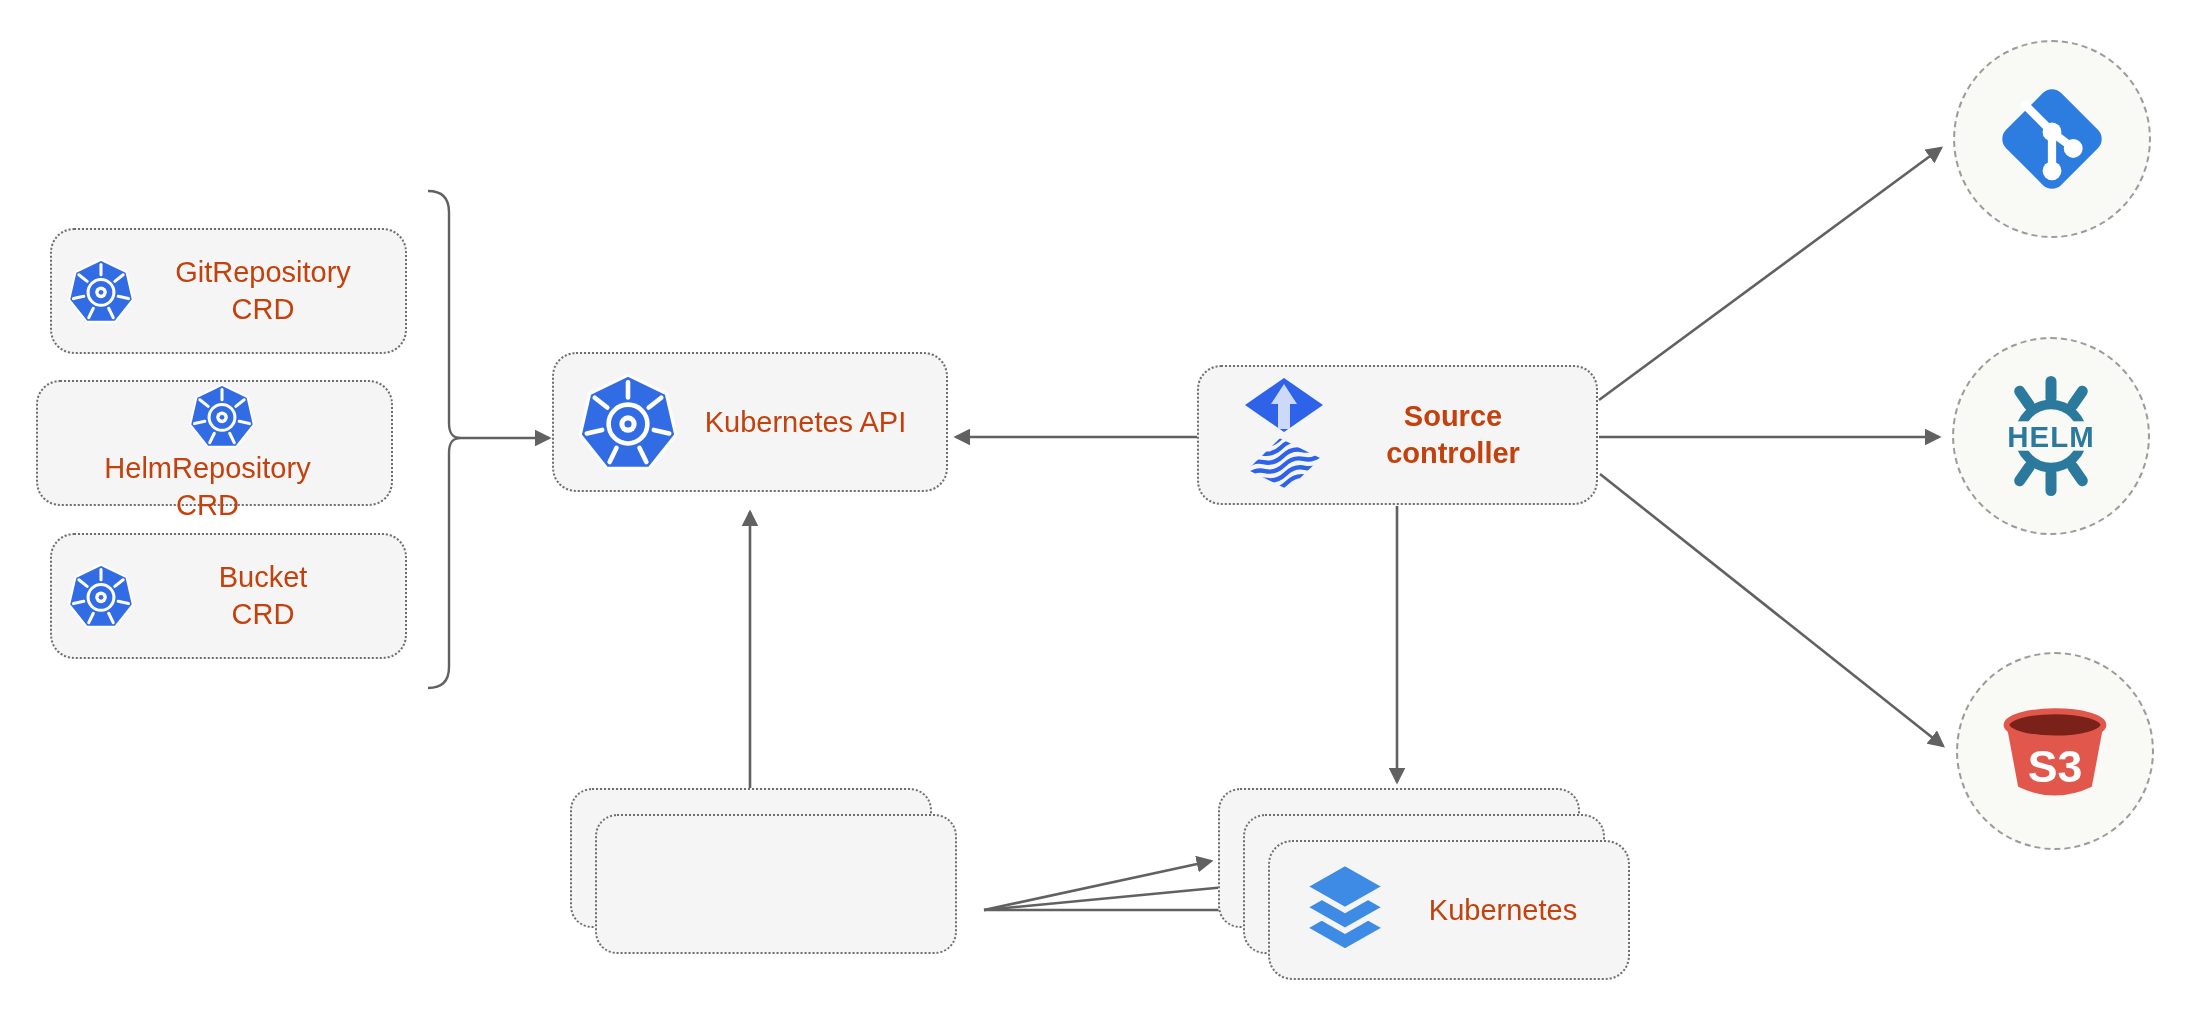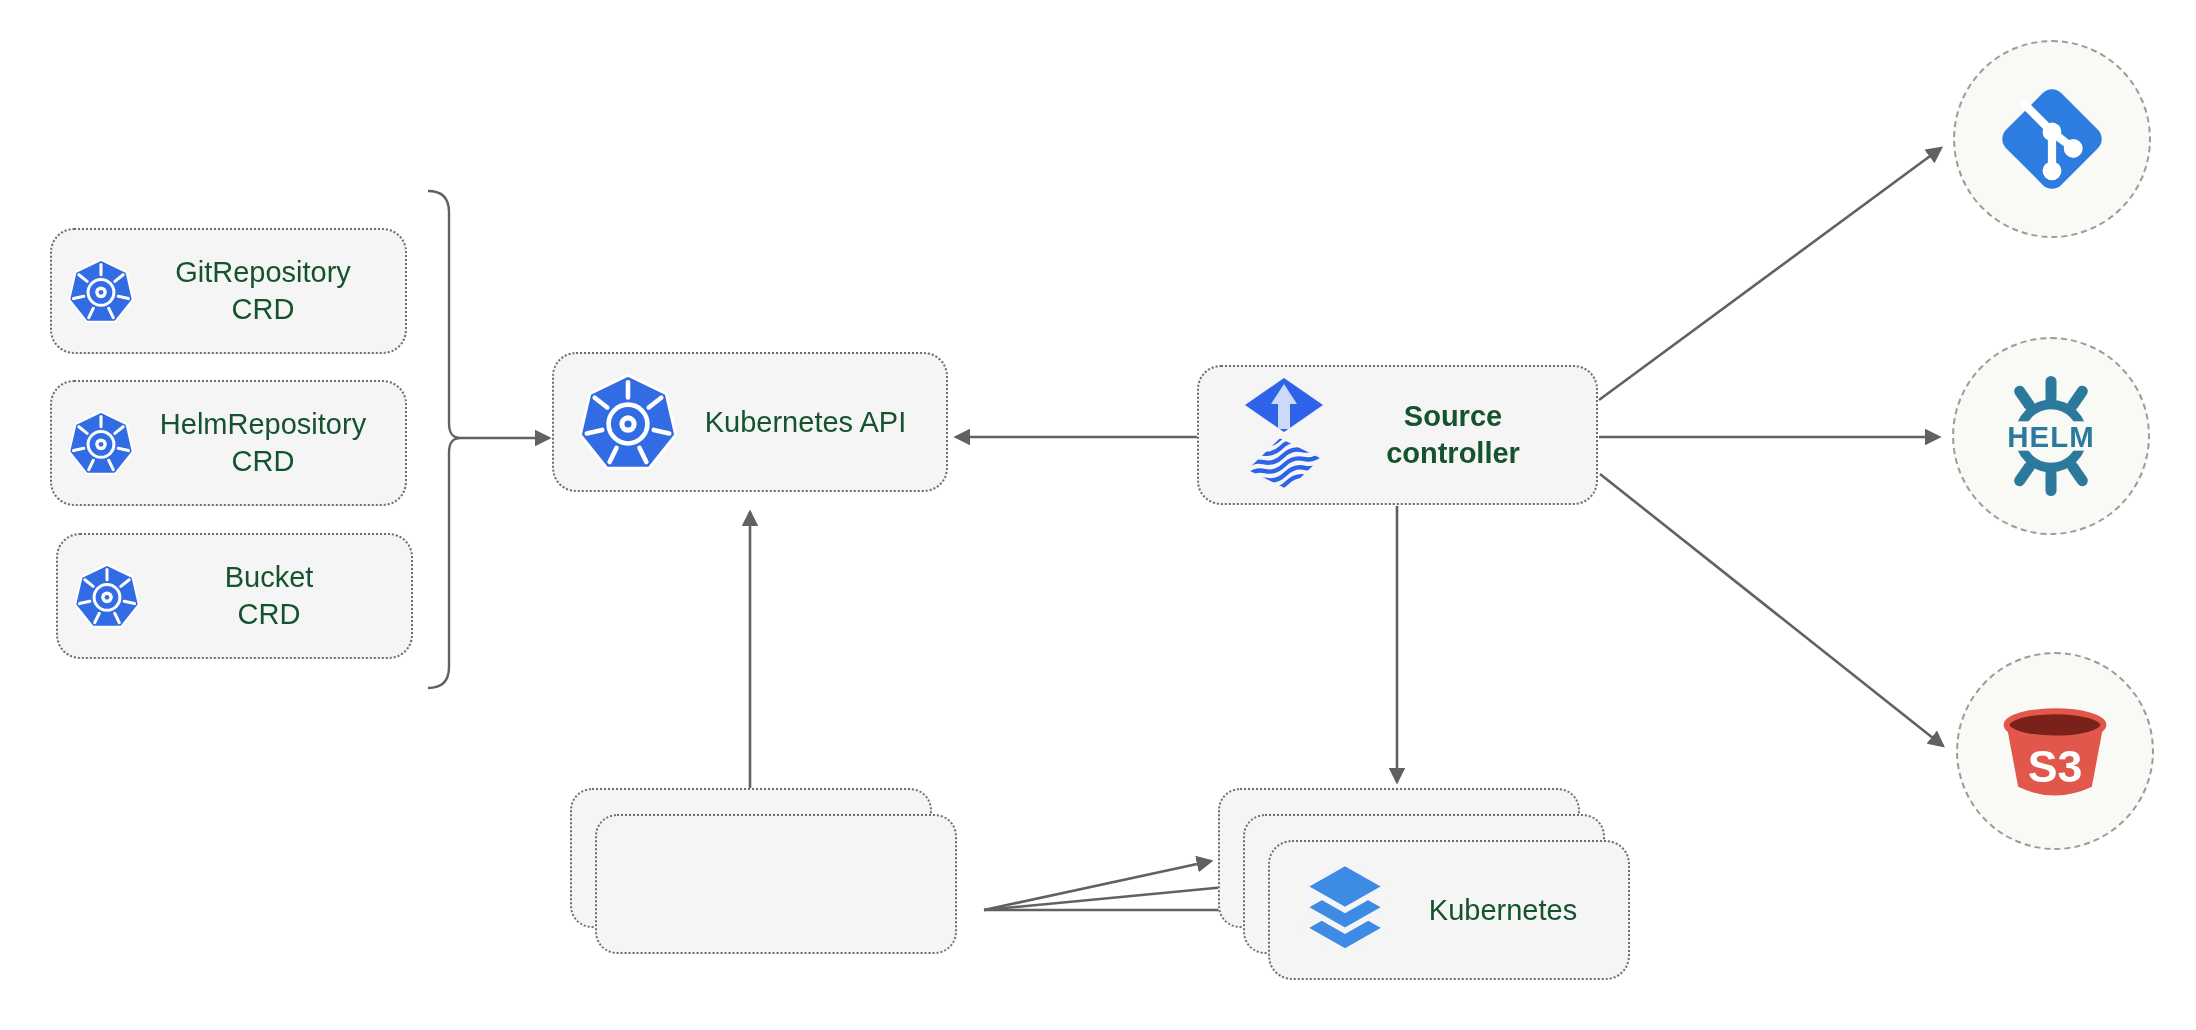--- a/index.html
+++ b/index.html
@@ -7,21 +7,21 @@
     position:relative;width:2196px;height:1030px;background:#ffffff;
     font-family:"Liberation Sans",sans-serif;color:#0d0d0d;overflow:hidden;
   }
   .connectors{position:absolute;left:0;top:0;width:2196px;height:1030px;z-index:1;pointer-events:none;}
   .node{
     position:absolute;z-index:2;box-sizing:border-box;
     background:#F5F5F5;border:2px dotted #6d6d6d;border-radius:24px;
     display:flex;align-items:center;
   }
   .node .label{
-    flex:1;text-align:center;font-size:29px;line-height:37px;color:#14532d;
+    flex:1;text-align:center;font-size:29px;line-height:37px;color:#c2410c;
     padding-right:14px;white-space:pre-line;
   }
   .stack{position:absolute;z-index:2;box-sizing:border-box;background:#F5F5F5;
     border:2px dotted #6d6d6d;border-radius:22px;}
   .circle{
     position:absolute;z-index:2;box-sizing:border-box;width:198px;height:198px;
     border-radius:50%;background:#F9F9F6;border:2.5px dashed #9b9b99;
     display:flex;align-items:center;justify-content:center;
   }
   .icon{flex:0 0 auto;display:block;}
@@ -65,41 +65,41 @@
         <line x1="29.7" y1="35.8" x2="17.4" y2="26.2"></line>
       </g>
       <circle cx="50" cy="52" r="19" fill="none" stroke="#ffffff" stroke-width="4.5"></circle>
       <circle cx="50" cy="52" r="8.5" fill="#ffffff"></circle>
       <circle cx="50" cy="52" r="3.5" fill="#326CE5"></circle>
     </svg>
     <div class="label">GitRepository
 CRD</div>
   </div>
 
-  <div class="node" style="left:50px;top:380px;width:357px;height:126px;">
+  <div class="node" style="left:36px;top:380px;width:357px;height:126px;flex-direction:column;">
     <svg class="icon ml15" width="68" height="68" viewBox="0 0 100 100">
       <polygon points="50,4 87.5,22.1 96.8,62.7 70.8,95.3 29.2,95.3 3.2,62.7 12.5,22.1" fill="#326CE5" stroke="#ffffff" stroke-width="3"></polygon>
       <g stroke="#ffffff" stroke-width="4.5" stroke-linecap="round">
         <line x1="50" y1="26" x2="50" y2="11"></line>
           <line x1="70.3" y1="35.8" x2="82.6" y2="26.2"></line>
         <line x1="75.3" y1="57.8" x2="90.4" y2="61.2"></line>
           <line x1="61.3" y1="75.4" x2="68" y2="89.2"></line>
         <line x1="38.7" y1="75.4" x2="32" y2="89.2"></line>
           <line x1="24.7" y1="57.8" x2="9.6" y2="61.2"></line>
         <line x1="29.7" y1="35.8" x2="17.4" y2="26.2"></line>
       </g>
       <circle cx="50" cy="52" r="19" fill="none" stroke="#ffffff" stroke-width="4.5"></circle>
       <circle cx="50" cy="52" r="8.5" fill="#ffffff"></circle>
       <circle cx="50" cy="52" r="3.5" fill="#326CE5"></circle>
     </svg>
     <div class="label">HelmRepository
 CRD</div>
   </div>
 
-  <div class="node" style="left:56px;top:533px;width:357px;height:126px;justify-content:center;">
+  <div class="node" style="left:50px;top:533px;width:357px;height:126px;justify-content:center;">
     <svg class="icon ml15" width="68" height="68" viewBox="0 0 100 100">
       <polygon points="50,4 87.5,22.1 96.8,62.7 70.8,95.3 29.2,95.3 3.2,62.7 12.5,22.1" fill="#326CE5" stroke="#ffffff" stroke-width="3"></polygon>
       <g stroke="#ffffff" stroke-width="4.5" stroke-linecap="round">
         <line x1="50" y1="26" x2="50" y2="11"></line>
           <line x1="70.3" y1="35.8" x2="82.6" y2="26.2"></line>
         <line x1="75.3" y1="57.8" x2="90.4" y2="61.2"></line>
           <line x1="61.3" y1="75.4" x2="68" y2="89.2"></line>
         <line x1="38.7" y1="75.4" x2="32" y2="89.2"></line>
           <line x1="24.7" y1="57.8" x2="9.6" y2="61.2"></line>
         <line x1="29.7" y1="35.8" x2="17.4" y2="26.2"></line>

